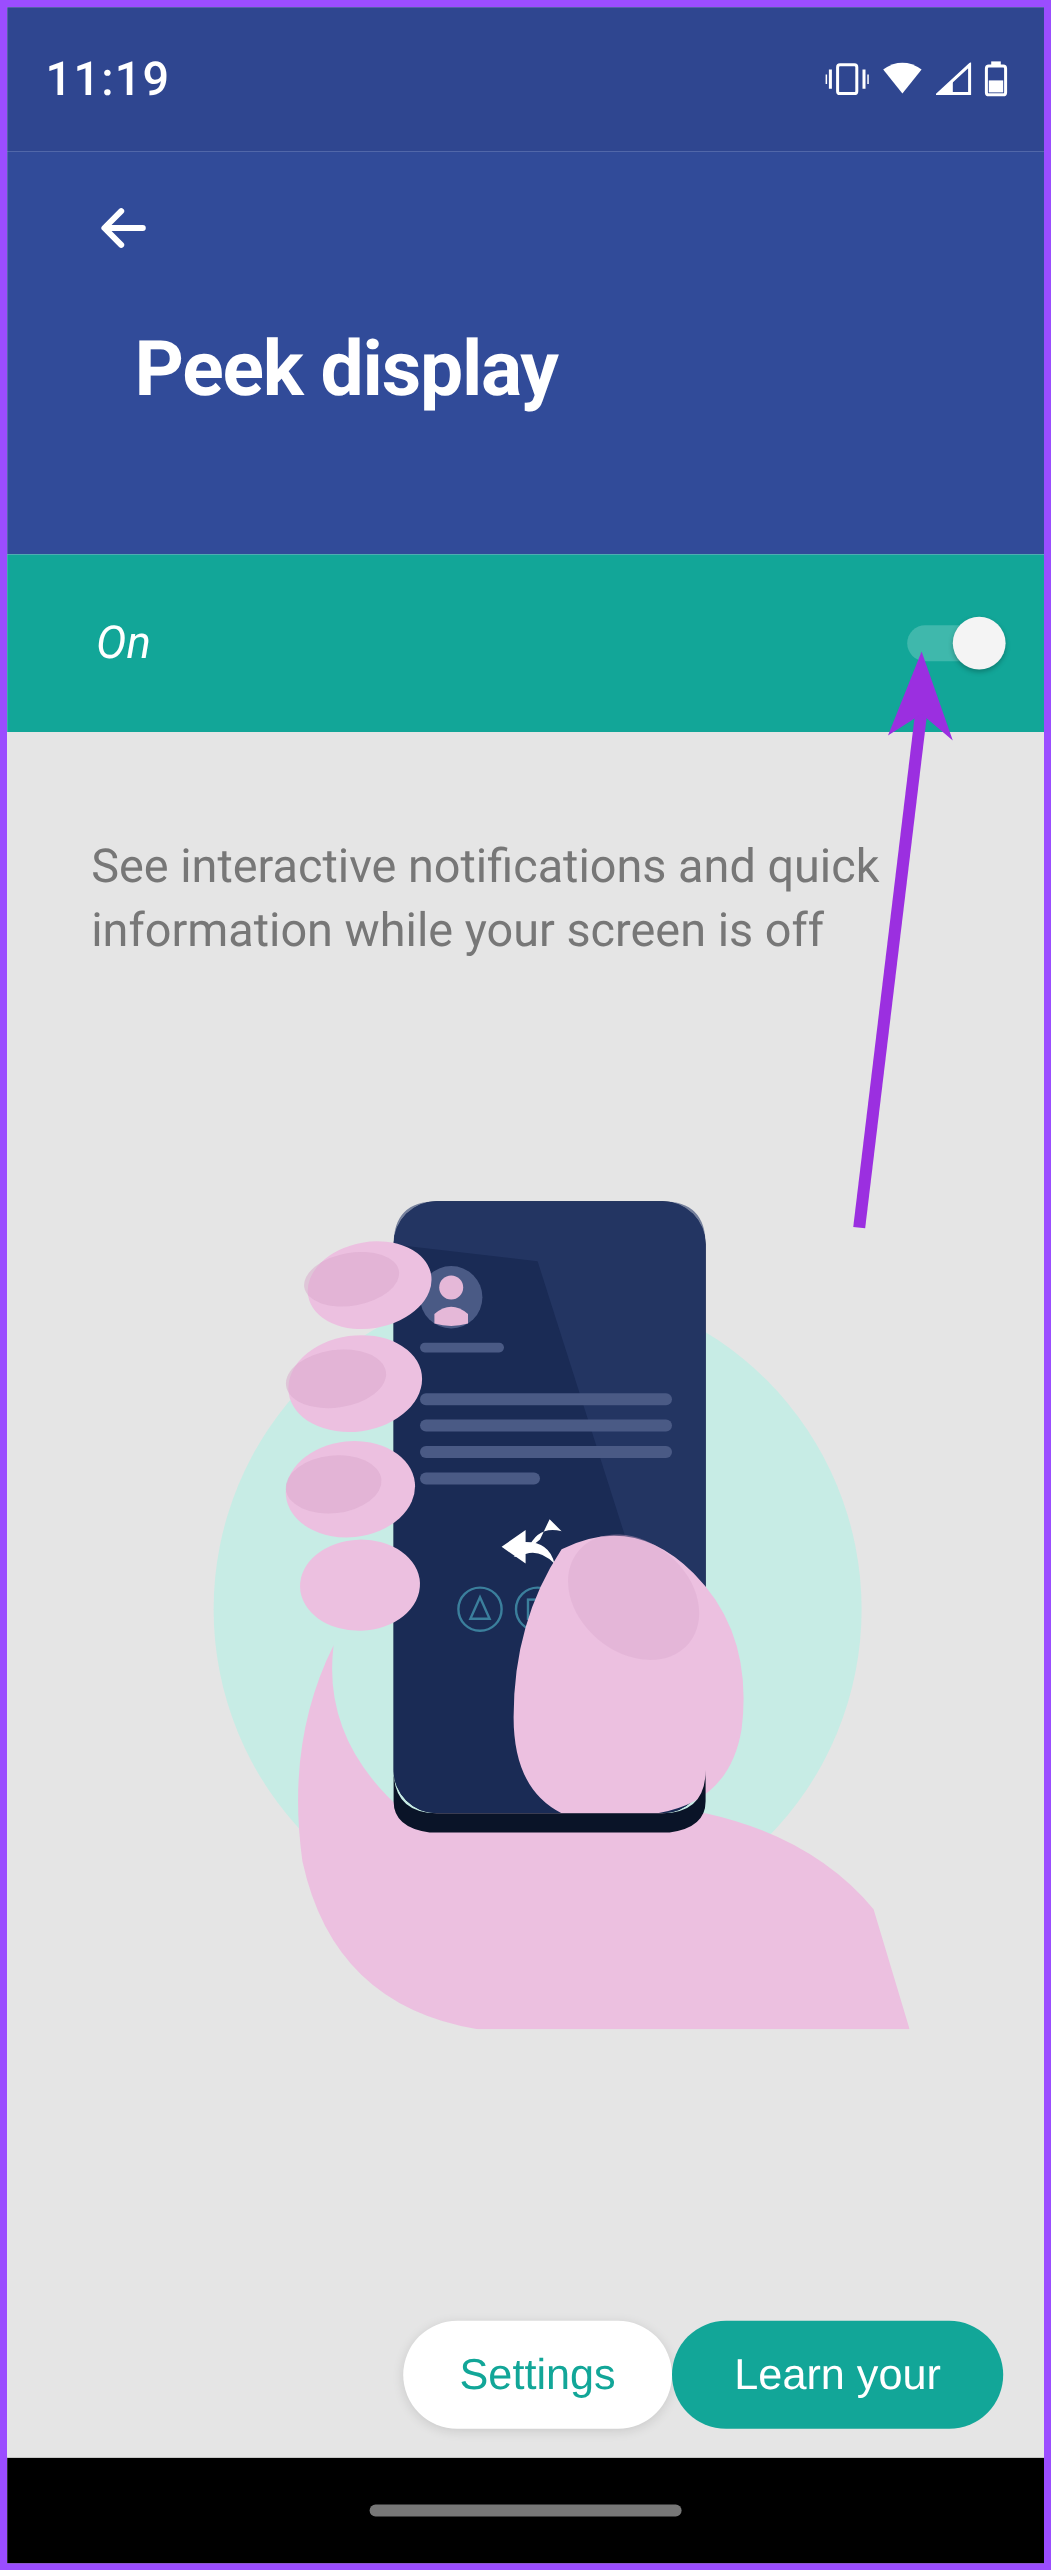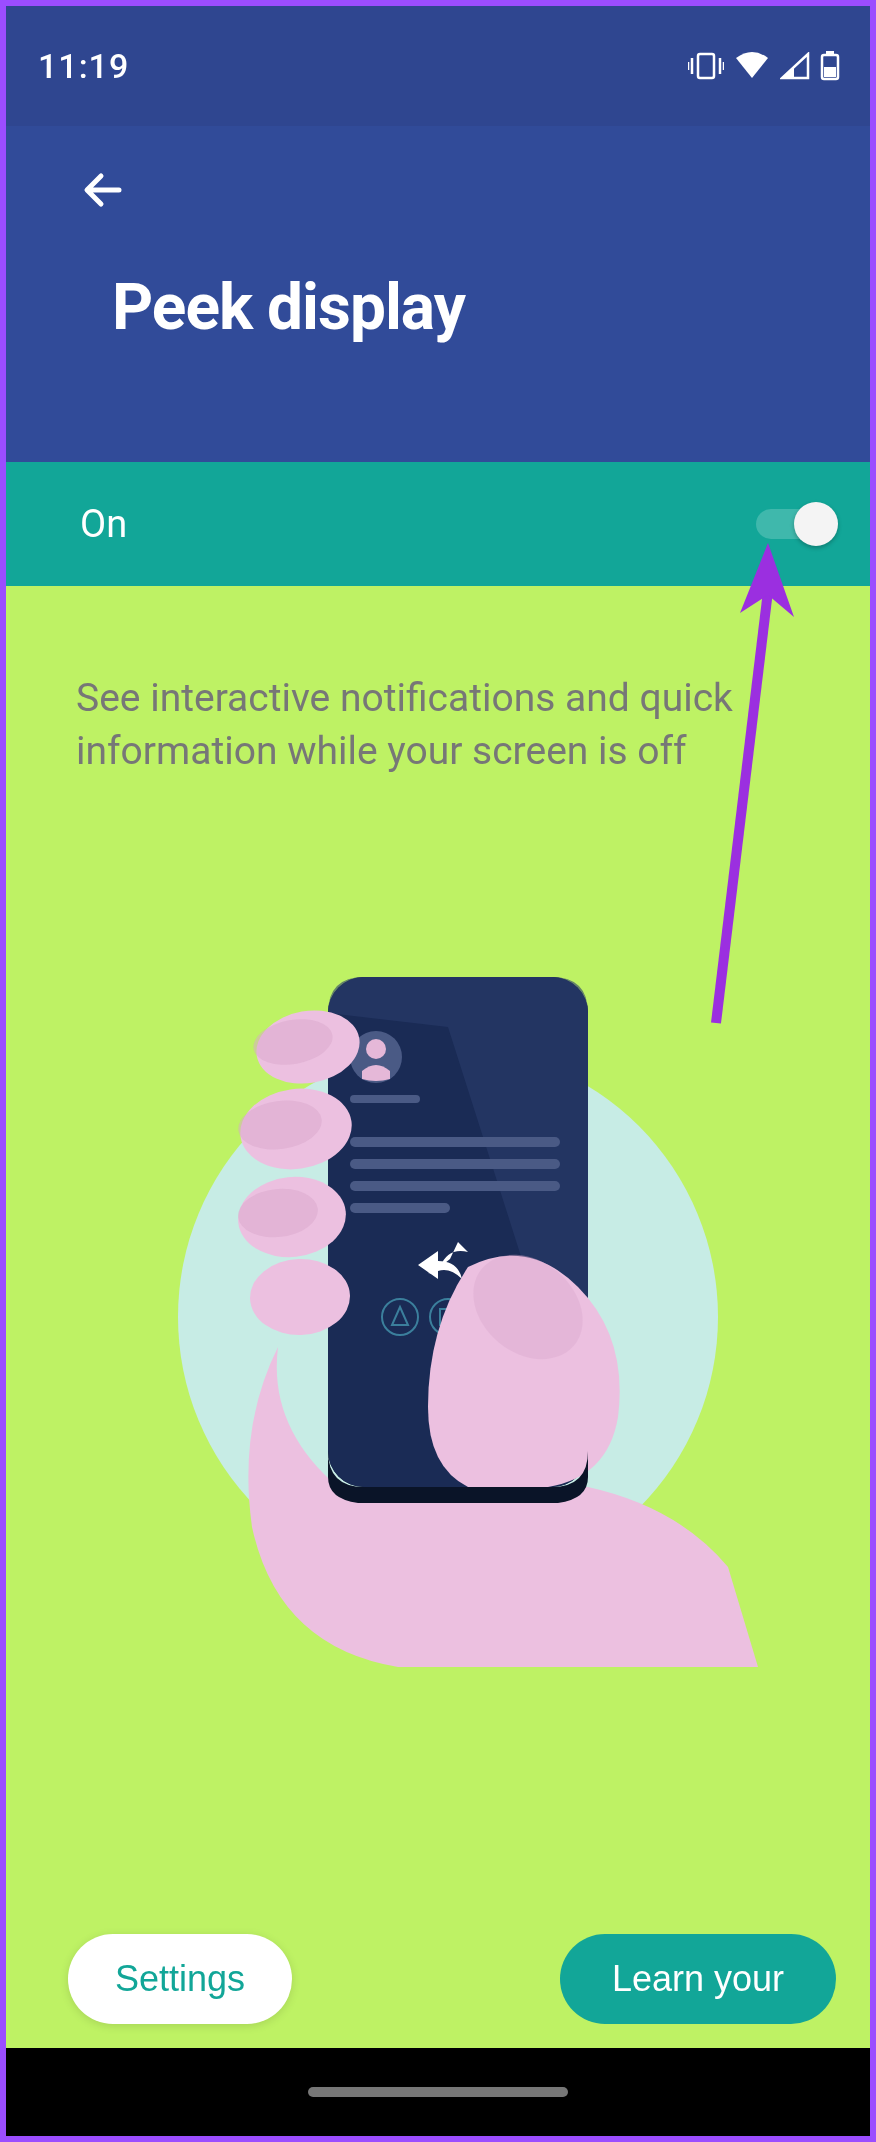--- a/index.html
+++ b/index.html
@@ -18,59 +18,60 @@
   
   .status-bar {
     height: 120px;
     background: #2f4690;
     display: flex;
     align-items: center;
     justify-content: space-between;
     padding: 0 30px 0 32px;
     color: #fff;
   }
-  .status-time { font-size: 34px; font-weight: 500; letter-spacing: 1px; }
+  .status-time { font-size: 39px; font-weight: 500; letter-spacing: 1px; }
   .status-icons { display: flex; align-items: center; gap: 10px; }
 
   
   .header {
     height: 336px;
     background: #314b99;
     padding: 34px 0 0 62px;
     color: #fff;
   }
   .back-btn { width: 60px; height: 60px; display:flex; align-items:center; justify-content:center; cursor:pointer; margin-bottom: 50px; margin-left: 6px;}
   .page-title { font-size: 64px; font-weight: 700; letter-spacing: -1px; margin-left: 44px; }
 
   
   .toggle-bar {
-    height: 124px;
+    height: 148px;
     background: #12a698;
     display: flex;
     align-items: center;
     justify-content: space-between;
     padding: 0 32px 0 74px;
     color: #fff;
+    font-style: italic;
   }
   .toggle-label { font-size: 38px; font-weight: 400; }
   .switch {
     width: 82px; height: 44px; position: relative; cursor: pointer;
   }
   .switch-track {
     position:absolute; width: 66px; height: 30px; background:#3fb8ac; border-radius: 20px; top:7px; left:0;
   }
   .switch-thumb {
     position:absolute; width:44px; height:44px; background:#f4f4f4; border-radius:50%; right:0; top:0;
     box-shadow: 0 2px 4px rgba(0,0,0,.25);
   }
 
   
   .body {
     flex: 1;
-    background: #bef264;
+    background: #e5e5e5;
     padding: 86px 70px 30px 70px;
     position: relative;
   }
   .desc {
     font-size: 39px;
     color: #777;
     line-height: 1.35;
     font-weight: 400;
   }
 
@@ -83,21 +84,21 @@
   .arrow-annot {
     position:absolute;
     top: 537px; left: 680px;
     pointer-events:none;
   }
 
   
   .bottom-row {
     position: absolute;
     bottom: 24px; left: 0; right: 0;
-    display:flex; justify-content: space-between; padding: 0 34px 0 36px; margin-left: 26px;
+    display:flex; justify-content: flex-end; padding: 0 34px 0 36px; margin-left: 26px;
   }
   .btn {
     height: 90px;
     border-radius: 46px;
     display:flex; align-items:center; justify-content:center;
     font-size: 36px;
     cursor:pointer;
     border:none;
   }
   .btn-settings {

